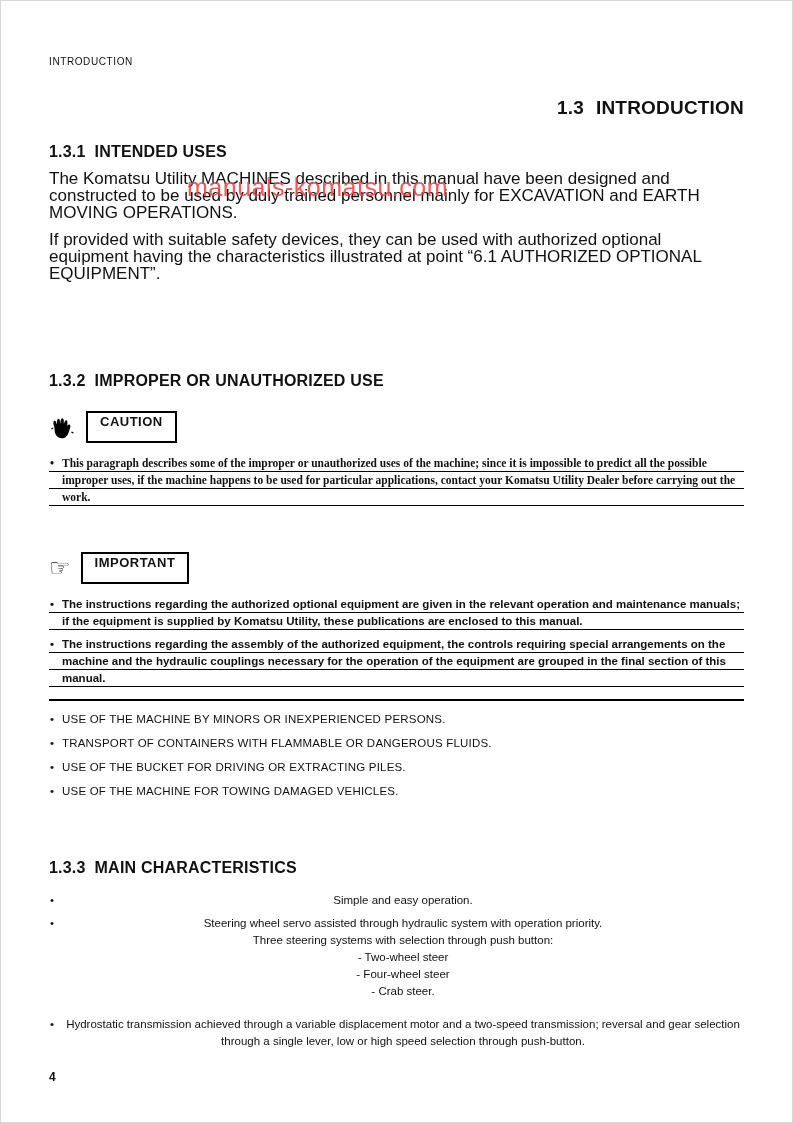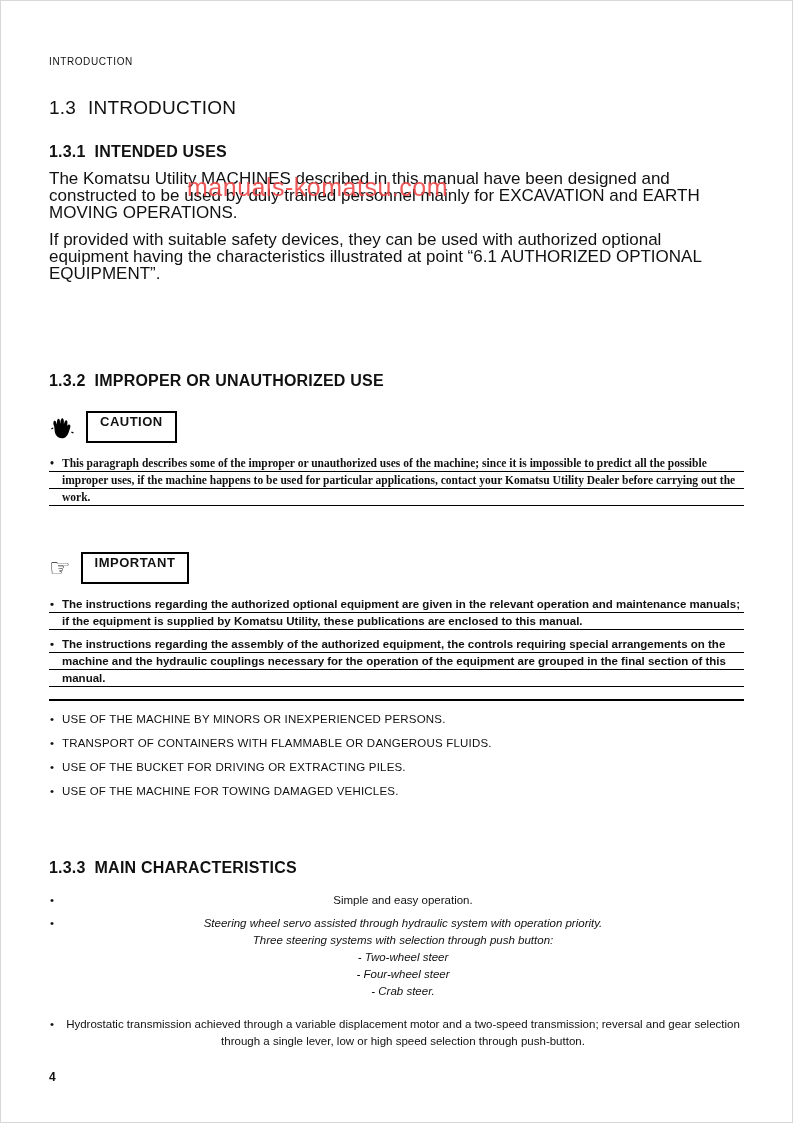--- a/index.html
+++ b/index.html
@@ -15,23 +15,24 @@
     overflow:hidden;
     border:1px solid #d8d8d8;
   }
   .running-header{
     font-size:10px;
     letter-spacing:.6px;
     margin-bottom:30px;
   }
   h1.sec-title{
     font-size:19px;
-    font-weight:normal;
+    font-weight:bold;
     margin:0 0 24px 0;
     letter-spacing:.2px;
+    text-align:right;
   }
   h2.sub-title{
     font-size:16px;
     font-weight:bold;
     margin:0 0 9px 0;
     letter-spacing:.2px;
   }
   .num-gap{display:inline-block;width:12px;}
   .num-gap-sm{display:inline-block;width:9px;}
   .body-text{
@@ -82,21 +83,21 @@
   .divider{
     border:none;
     border-top:2px solid #000;
     margin:12px 0 10px 0;
   }
   .forbidden-list{margin-top:6px;}
   .forbidden-list .bullet{
     letter-spacing:.2px;
     margin-bottom:7px;
   }
-  .sub-line{display:block;font-style:italic;}
+  .sub-line{display:block;}
   .char-item{margin-bottom:6px;text-align:center;}
   .watermark{
     position:absolute;
     left:186px;top:172px;
     font-size:25px;
     color:#ef4444;
     opacity:.88;
     letter-spacing:.5px;
     z-index:3;
     pointer-events:none;

